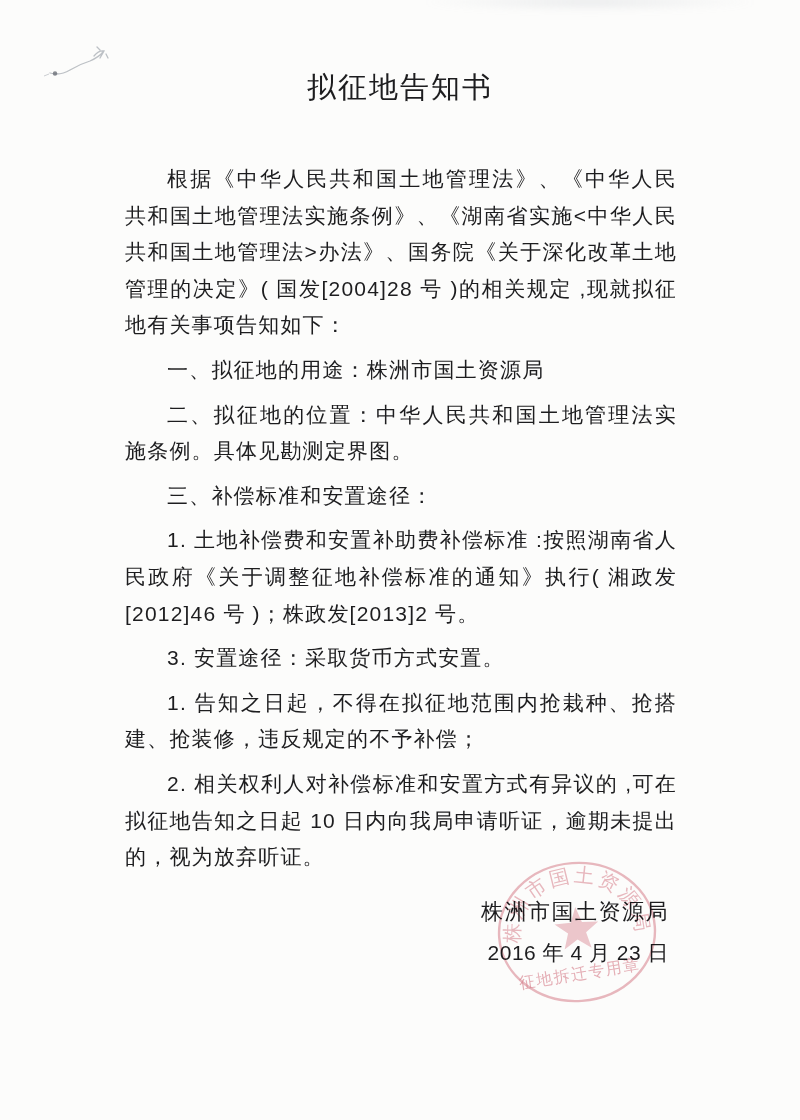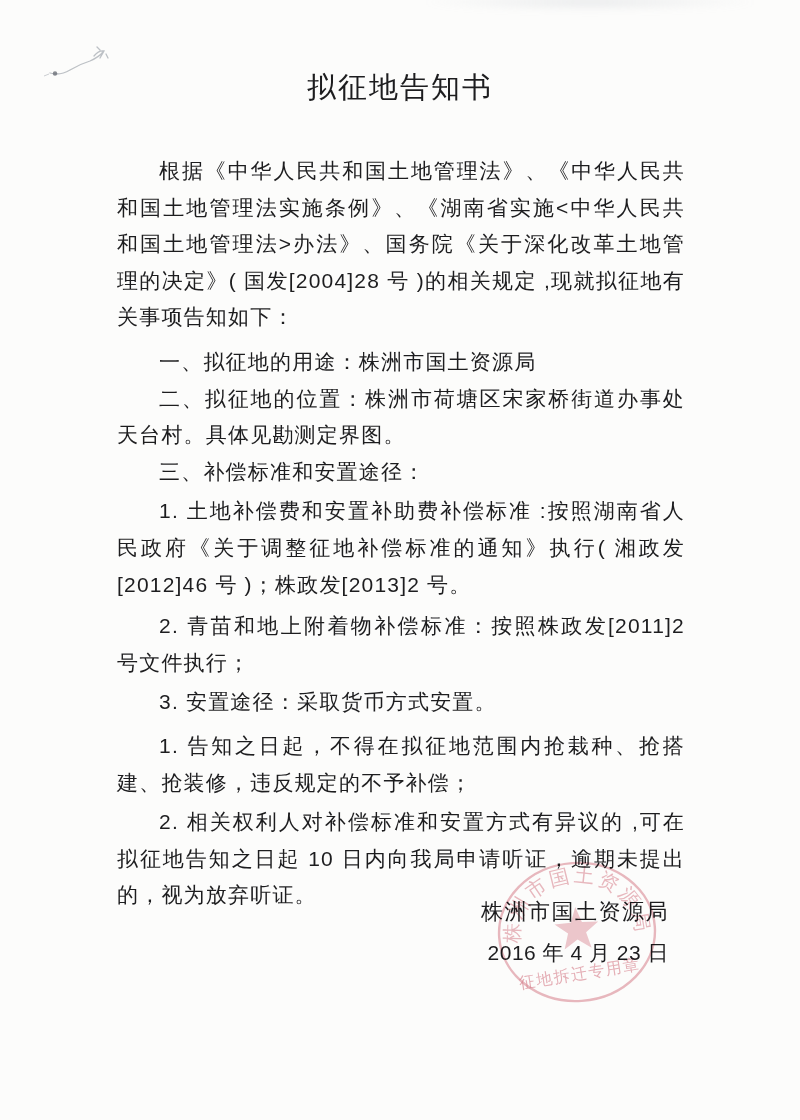--- a/index.html
+++ b/index.html
@@ -19,21 +19,21 @@
   .doc-title {
     position:absolute; top:68px; left:0; width:100%;
     text-align:center; font-size:29px; font-weight:400;
     letter-spacing:2px; line-height:38px; margin:0;
   }
   .doc-body {
     position:absolute; left:117px; top:153px; width:568px;
     font-size:21px; line-height:36.6px; letter-spacing:1.2px;
     text-align:justify;
   }
-  .para { margin:0; text-indent:2em; }
+  .para { margin:8px; text-indent:2em; }
   .para.mt8 { margin-top:8px; }
   .para.mt3 { margin-top:3px; }
   .para.mt5 { margin-top:5px; }
   .para.mt7 { margin-top:7px; }
   .sig-block {
     position:absolute; left:117px; top:891px; width:568px;
     text-align:right; padding-right:16px; box-sizing:border-box;
     line-height:41px;
   }
   .issuer { font-size:22px; letter-spacing:1.5px; }
@@ -55,24 +55,23 @@
     <path d="M10,33 q10,3 20,-3 t20,-9 q9,-4 13,-9 m-9,4 q5,-6 10,-5 l-4,7 m-3,-11 l3,3 m6,4 l2,4" fill="none" stroke="#9aa0a8" stroke-width="1.3" stroke-opacity="0.65" stroke-linecap="round"></path>
     <circle cx="15" cy="33.5" r="2.2" fill="#6a6f77" fill-opacity="0.8"></circle>
     <path d="M4,36 l5,-2" fill="none" stroke="#9aa0a8" stroke-width="1" stroke-opacity="0.5"></path>
   </svg>
 
   <h1 class="doc-title">拟征地告知书</h1>
 
   <div class="doc-body">
     <p class="para">根据《中华人民共和国土地管理法》、《中华人民共和国土地管理法实施条例》、《湖南省实施&lt;中华人民共和国土地管理法&gt;办法》、国务院《关于深化改革土地管理的决定》( 国发[2004]28 号 )的相关规定 ,现就拟征地有关事项告知如下：</p>
     <p class="para mt8">一、拟征地的用途：株洲市国土资源局</p>
-    <p class="para">二、拟征地的位置：株洲市荷塘区宋家桥街道办事处天台村。具体见勘测定界图。</p>
+    <p class="para">二、拟征地的位置：中华人民共和国土地管理法实施条例。具体见勘测定界图。</p>
     <p class="para">三、补偿标准和安置途径：</p>
     <p class="para mt3">1. 土地补偿费和安置补助费补偿标准 :按照湖南省人民政府《关于调整征地补偿标准的通知》执行( 湘政发[2012]46 号 )；株政发[2013]2 号。</p>
-    <p class="para mt5">2. 青苗和地上附着物补偿标准：按照株政发[2011]2 号文件执行；</p>
     <p class="para mt3">3. 安置途径：采取货币方式安置。</p>
     <p class="para mt7">1. 告知之日起，不得在拟征地范围内抢栽种、抢搭建、抢装修，违反规定的不予补偿；</p>
     <p class="para mt3">2. 相关权利人对补偿标准和安置方式有异议的 ,可在拟征地告知之日起 10 日内向我局申请听证，逾期未提出的，视为放弃听证。</p>
   </div>
 
   <div class="sig-block">
     <div class="issuer">株洲市国土资源局</div>
     <div class="issue-date">2016 年 4 月 23 日</div>
   </div>
 

